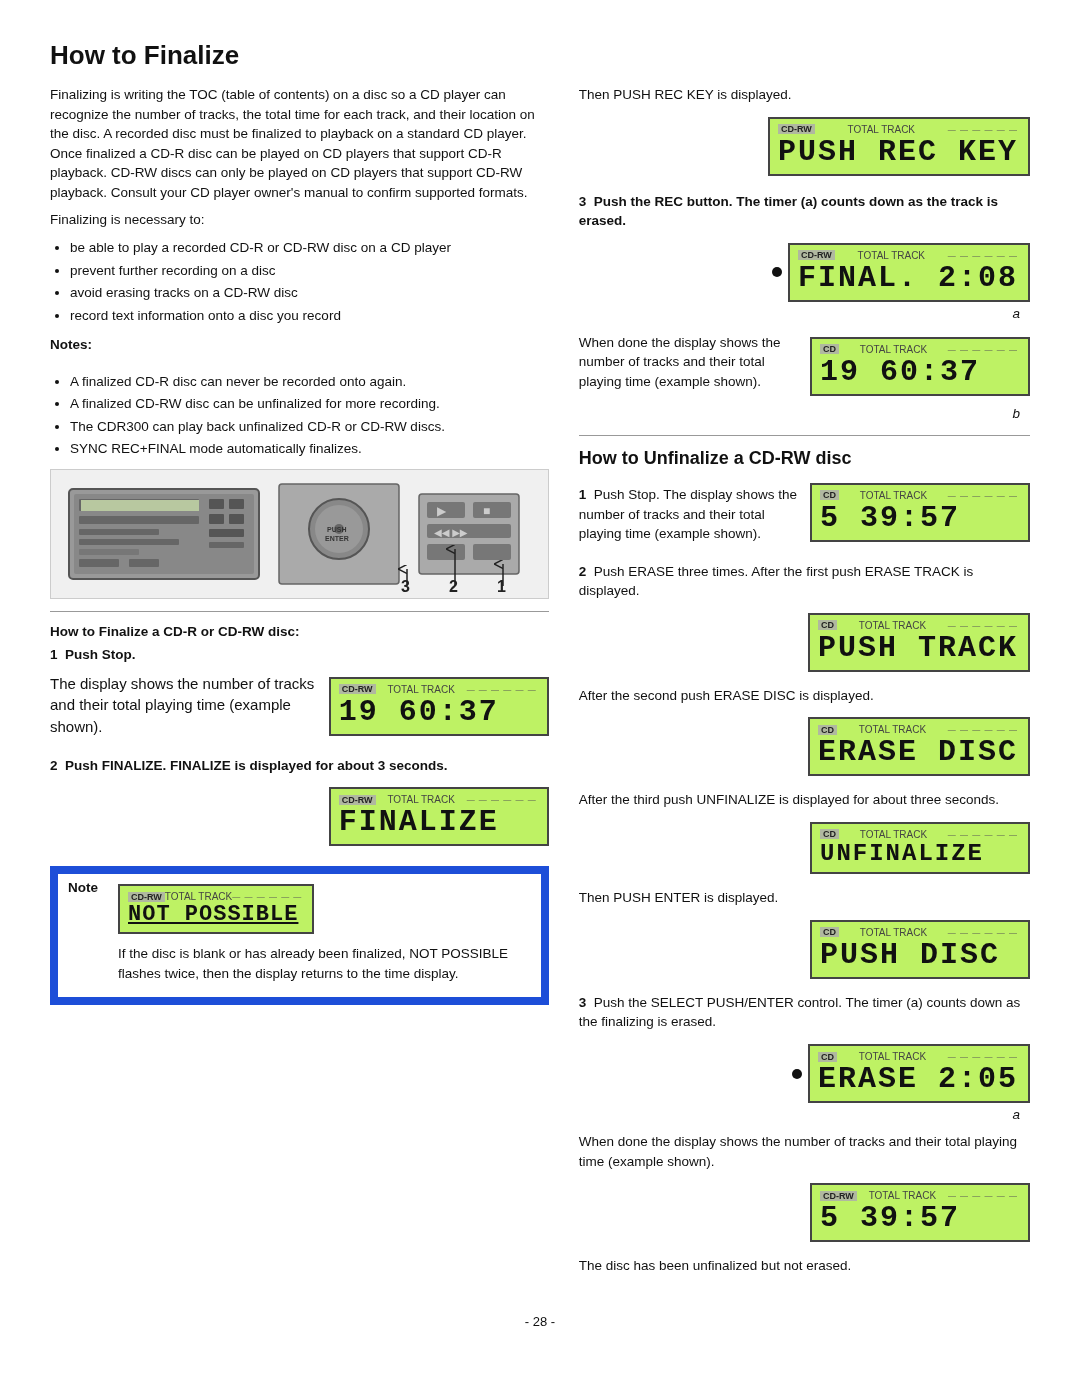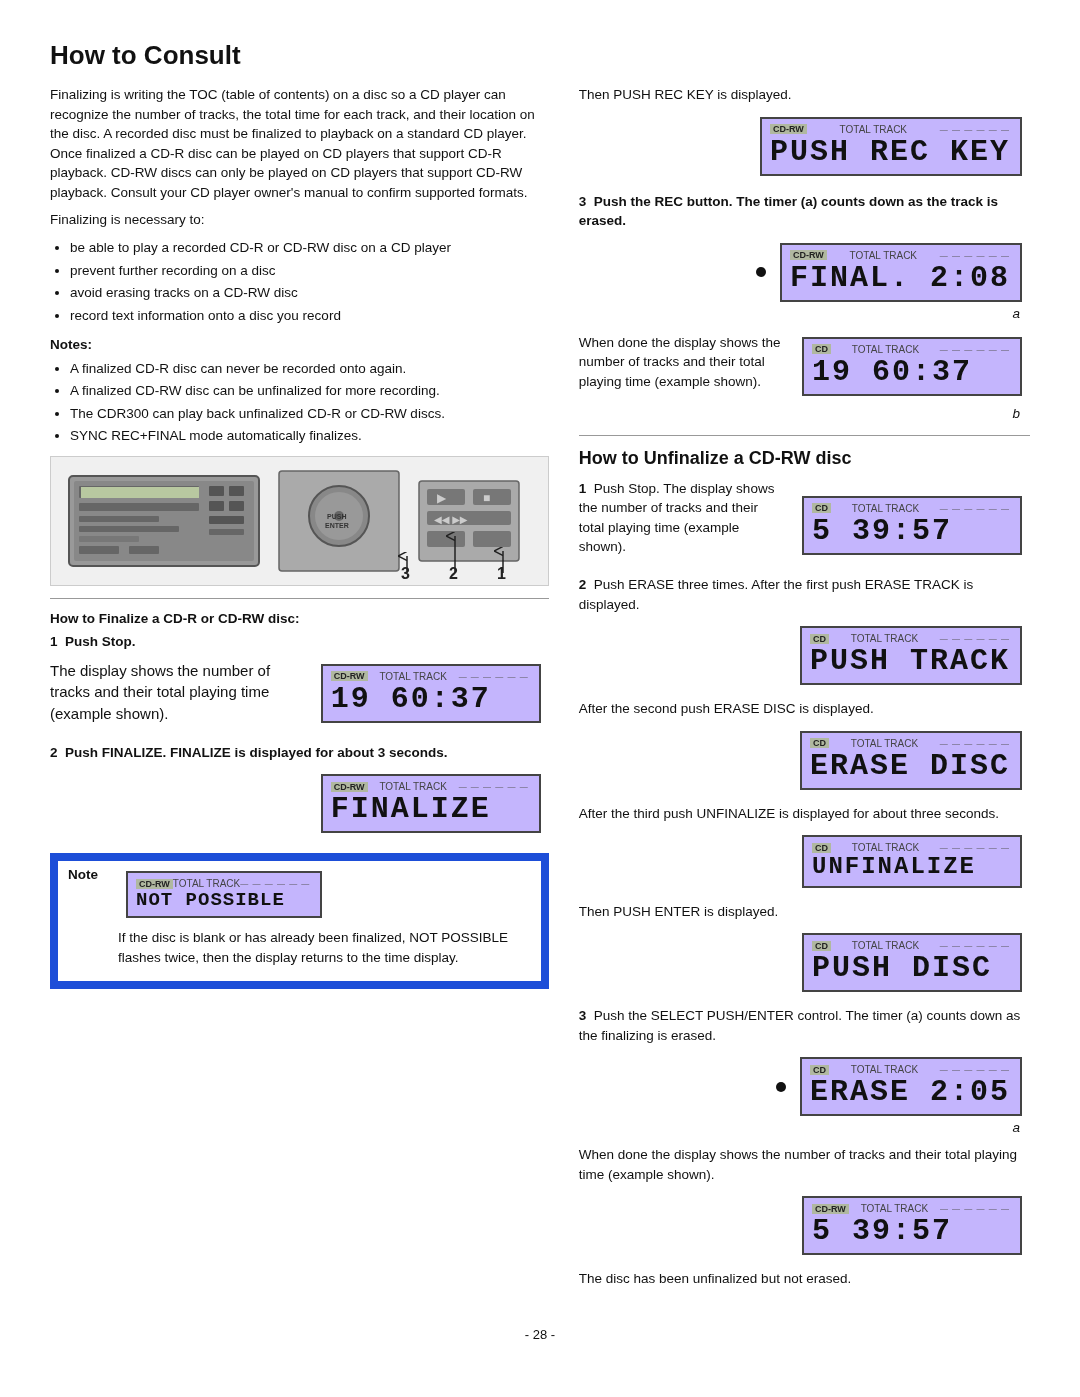--- a/index.html
+++ b/index.html
@@ -58,30 +58,30 @@
       margin-bottom: 3px;
       line-height: 1.45;
     }
 
     .notes-section {
       margin-top: 10px;
       margin-bottom: 10px;
     }
 
     .notes-section p {
-      margin-bottom: 4px;
+      margin-bottom: 17px;
     }
 
     
     .lcd-box {
       border: 2px solid #444;
-      background: #c4b5fd;
+      background: #bef264;
       display: inline-block;
       padding: 5px 10px 5px 8px;
-      margin: 4px 8px;
+      margin: 4px 0;
       position: relative;
       min-width: 220px;
     }
 
     .lcd-box .lcd-label-row {
       display: flex;
       justify-content: space-between;
       align-items: center;
       font-size: 9px;
       color: #333;
@@ -190,21 +190,21 @@
     .section-divider {
       border: none;
       border-top: 1px solid #999;
       margin: 12px 0;
     }
   </style>
 </head>
 <body>
 
 <div>
-  <h1>How to Consult</h1>
+  <h1>How to Finalize</h1>
 
   <div class="page-layout">
 
     <div class="left-col">
       <p>Finalizing is writing the TOC (table of contents) on a disc so a CD player can recognize the number of tracks, the total time for each track, and their location on the disc. A recorded disc must be finalized to playback on a standard CD player. Once finalized a CD-R disc can be played on CD players that support CD-R playback. CD-RW discs can only be played on CD players that support CD-RW playback. Consult your CD player owner's manual to confirm supported formats.</p>
 
       <p>Finalizing is necessary to:</p>
       <ul>
         <li>be able to play a recorded CD-R or CD-RW disc on a CD player</li>
         <li>prevent further recording on a disc</li>
@@ -317,21 +317,21 @@
       <div class="note-box">
         <div class="note-label">Note</div>
         <div class="note-content">
           <div style="display:flex; align-items:center; gap:8px; margin-bottom:6px;">
             <div class="lcd-box" style="min-width:180px;">
               <div class="lcd-label-row">
                 <span class="cd-badge">CD-RW</span>
                 <span class="track-label">TOTAL TRACK</span>
                 <span class="dots">— — — — — —</span>
               </div>
-              <div class="lcd-text" style="font-size:19px; letter-spacing:1px;">NOT POSSIBLE</div>
+              <div class="lcd-text" style="font-size:22px; letter-spacing:1px;text-decoration:underline;">NOT POSSIBLE</div>
             </div>
           </div>
           <p>If the disc is blank or has already been finalized, NOT POSSIBLE flashes twice, then the display returns to the time display.</p>
         </div>
       </div>
 
     </div>
 
     <div class="right-col">
 

